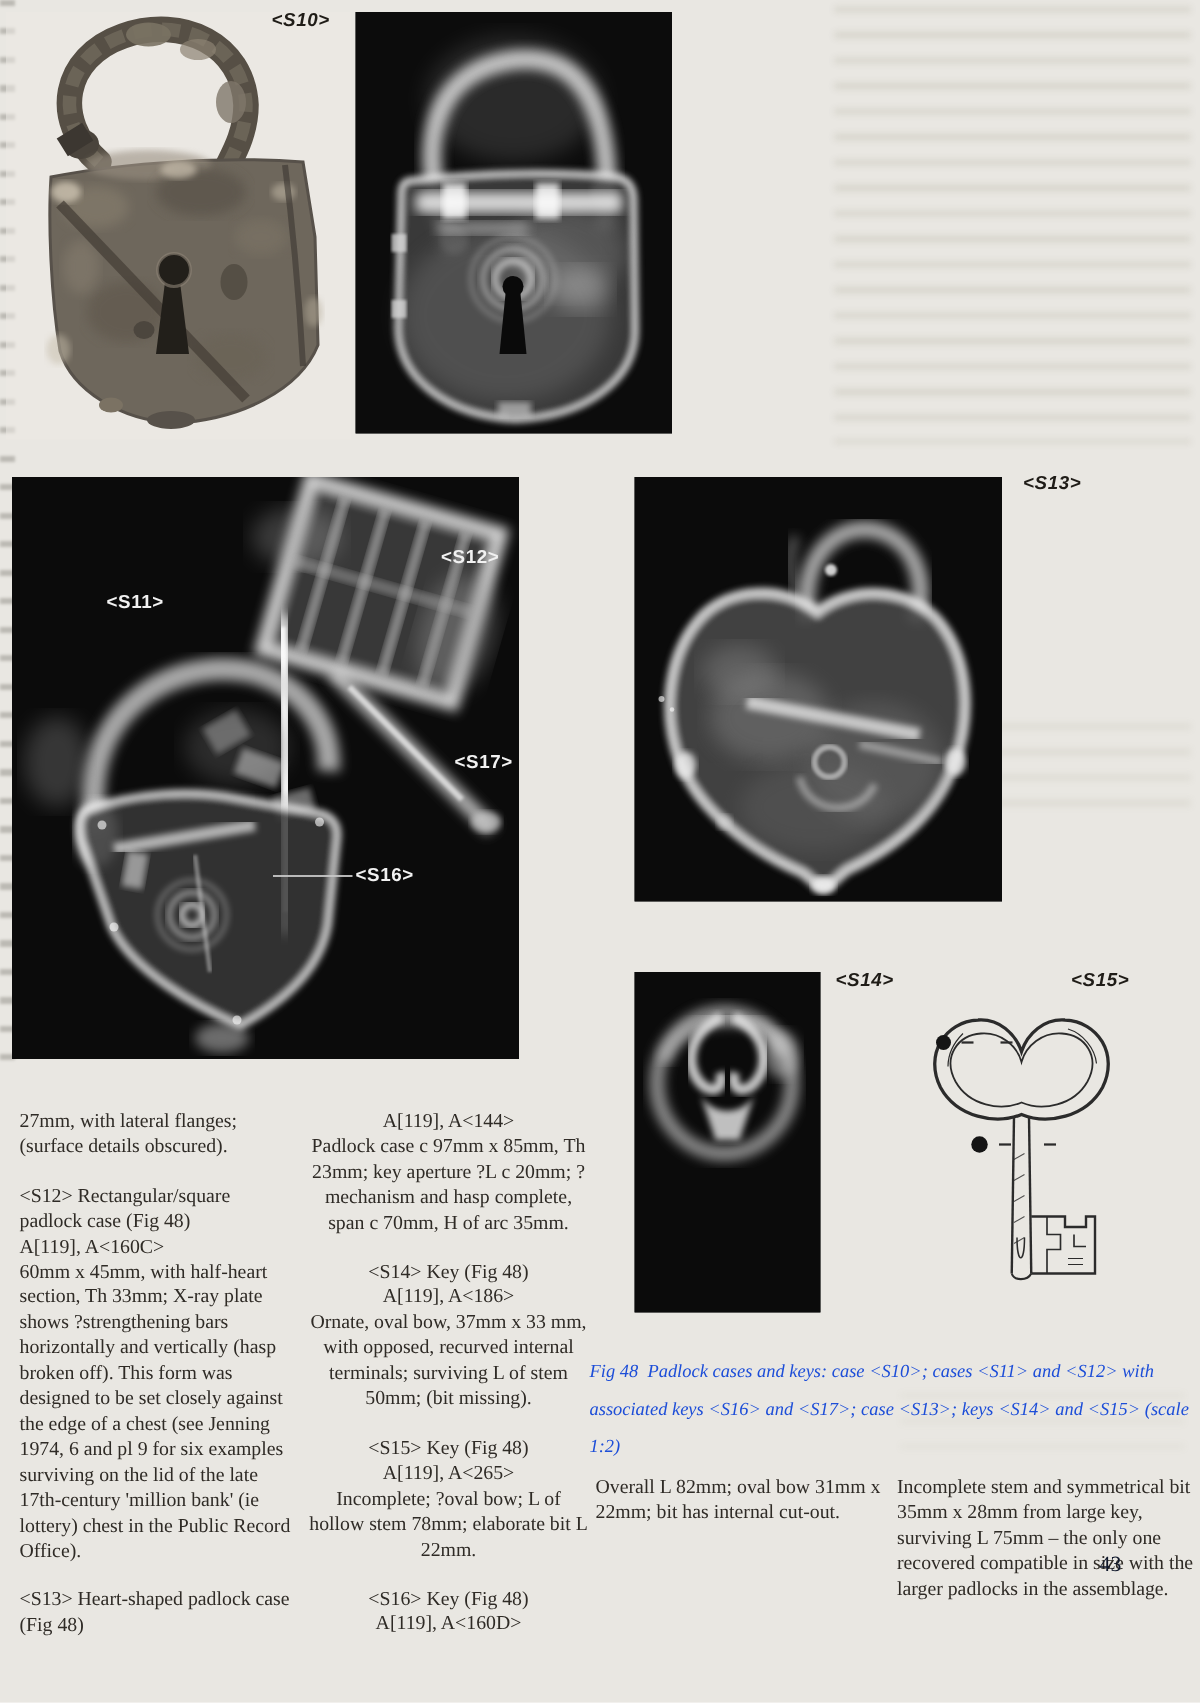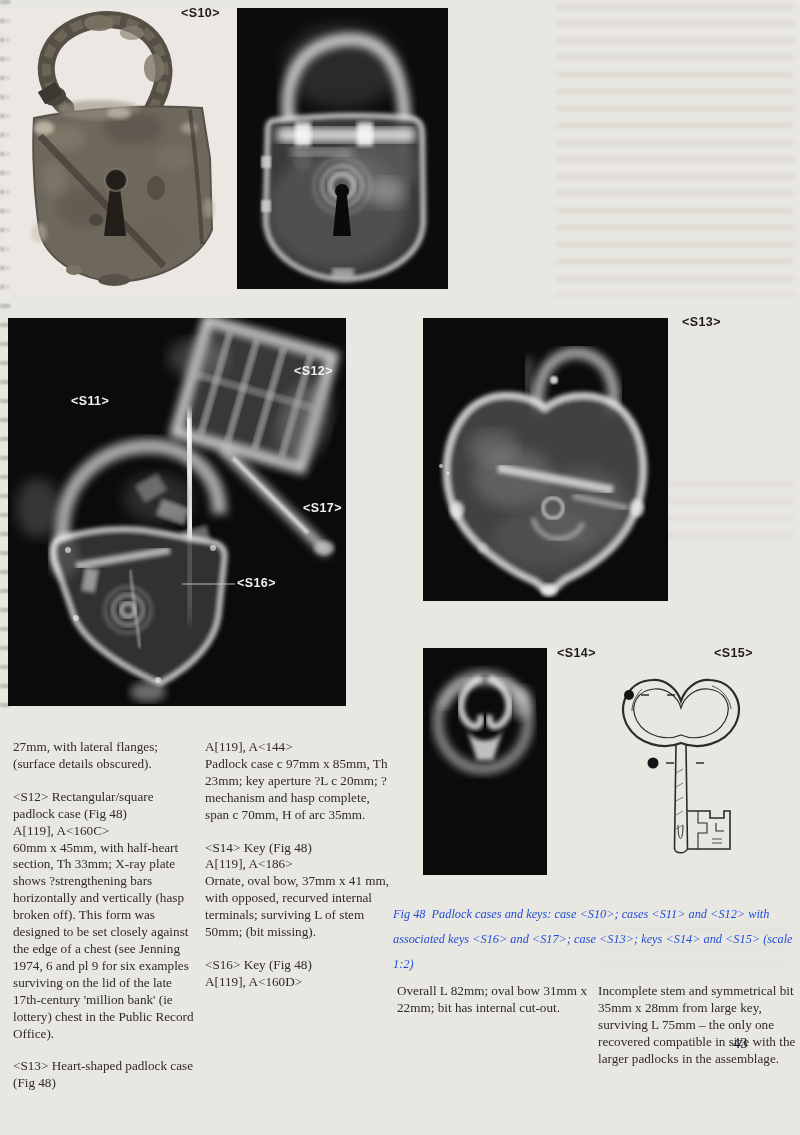--- a/index.html
+++ b/index.html
@@ -17,21 +17,21 @@
   .bleed-edge {
     background:repeating-linear-gradient(to bottom, rgba(70,68,58,0.50) 0 4px, rgba(0,0,0,0) 4px 19px);
     filter:blur(1px); opacity:.55;
   }
   .figure { position:absolute; }
   .xray { background:#0b0b0b; }
   .lbl {
     position:absolute; font-family:"Liberation Sans", sans-serif;
     font-size:12.5px; font-weight:600; letter-spacing:.4px; white-space:nowrap;
   }
-  .lbl-dark  { color:#1f1c17; }
+  .lbl-dark  { color:#1f1c17;font-style:italic; }
   .lbl-light { color:#f1f1f1; }
   .col { position:absolute; }
   .col p { margin:0; font-size:13.2px; line-height:16.9px; }
   .block + .block { margin-top:16px; }
   .caption {
     position:absolute; left:393px; top:902px; width:400px;
     font-style:italic; font-size:12.3px; line-height:25px; color:#1d4ed8;
     white-space:pre-wrap;
   }
   .pagenum { position:absolute; left:733px; top:1035px; font-size:14.5px; color:#0f172a; }
@@ -304,29 +304,34 @@
     <div class="block">
         <p>&lt;S12&gt; Rectangular/square padlock case (Fig 48)</p>
         <p>A[119], A&lt;160C&gt;</p>
         <p>60mm x 45mm, with half-heart section, Th 33mm; X-ray plate shows ?strengthening bars horizontally and vertically (hasp broken off). This form was designed to be set closely against the edge of a chest (see Jenning 1974, 6 and pl 9 for six examples surviving on the lid of the late 17th-century 'million bank' (ie lottery) chest in the Public Record Office).</p>
       </div>
     <div class="block">
         <p>&lt;S13&gt; Heart-shaped padlock case (Fig 48)</p>
       </div>
   </div>
 
-  <div class="col" style="left:205px; top:739px; width:188px;">
+  <div class="col" style="left:205px; top:739px; width:188px;text-align:center;">
     <div class="block">
         <p>A[119], A&lt;144&gt;</p>
         <p>Padlock case c 97mm x 85mm, Th 23mm; key aperture ?L c 20mm; ?mechanism and hasp complete, span c 70mm, H of arc 35mm.</p>
       </div>
     <div class="block">
         <p>&lt;S14&gt; Key (Fig 48)</p>
         <p>A[119], A&lt;186&gt;</p>
-        <p>Ornate, oval bow, 37mm x 41 mm, with opposed, recurved internal terminals; surviving L of stem 50mm; (bit missing).</p>
+        <p>Ornate, oval bow, 37mm x 33 mm, with opposed, recurved internal terminals; surviving L of stem 50mm; (bit missing).</p>
+      </div>
+    <div class="block">
+        <p>&lt;S15&gt; Key (Fig 48)</p>
+        <p>A[119], A&lt;265&gt;</p>
+        <p>Incomplete; ?oval bow; L of hollow stem 78mm; elaborate bit L 22mm.</p>
       </div>
     <div class="block">
         <p>&lt;S16&gt; Key (Fig 48)</p>
         <p>A[119], A&lt;160D&gt;</p>
       </div>
   </div>
 
   <div class="col" style="left:397px; top:983px; width:198px;">
     <div class="block">
         <p>Overall L 82mm; oval bow 31mm x 22mm; bit has internal cut-out.</p>

